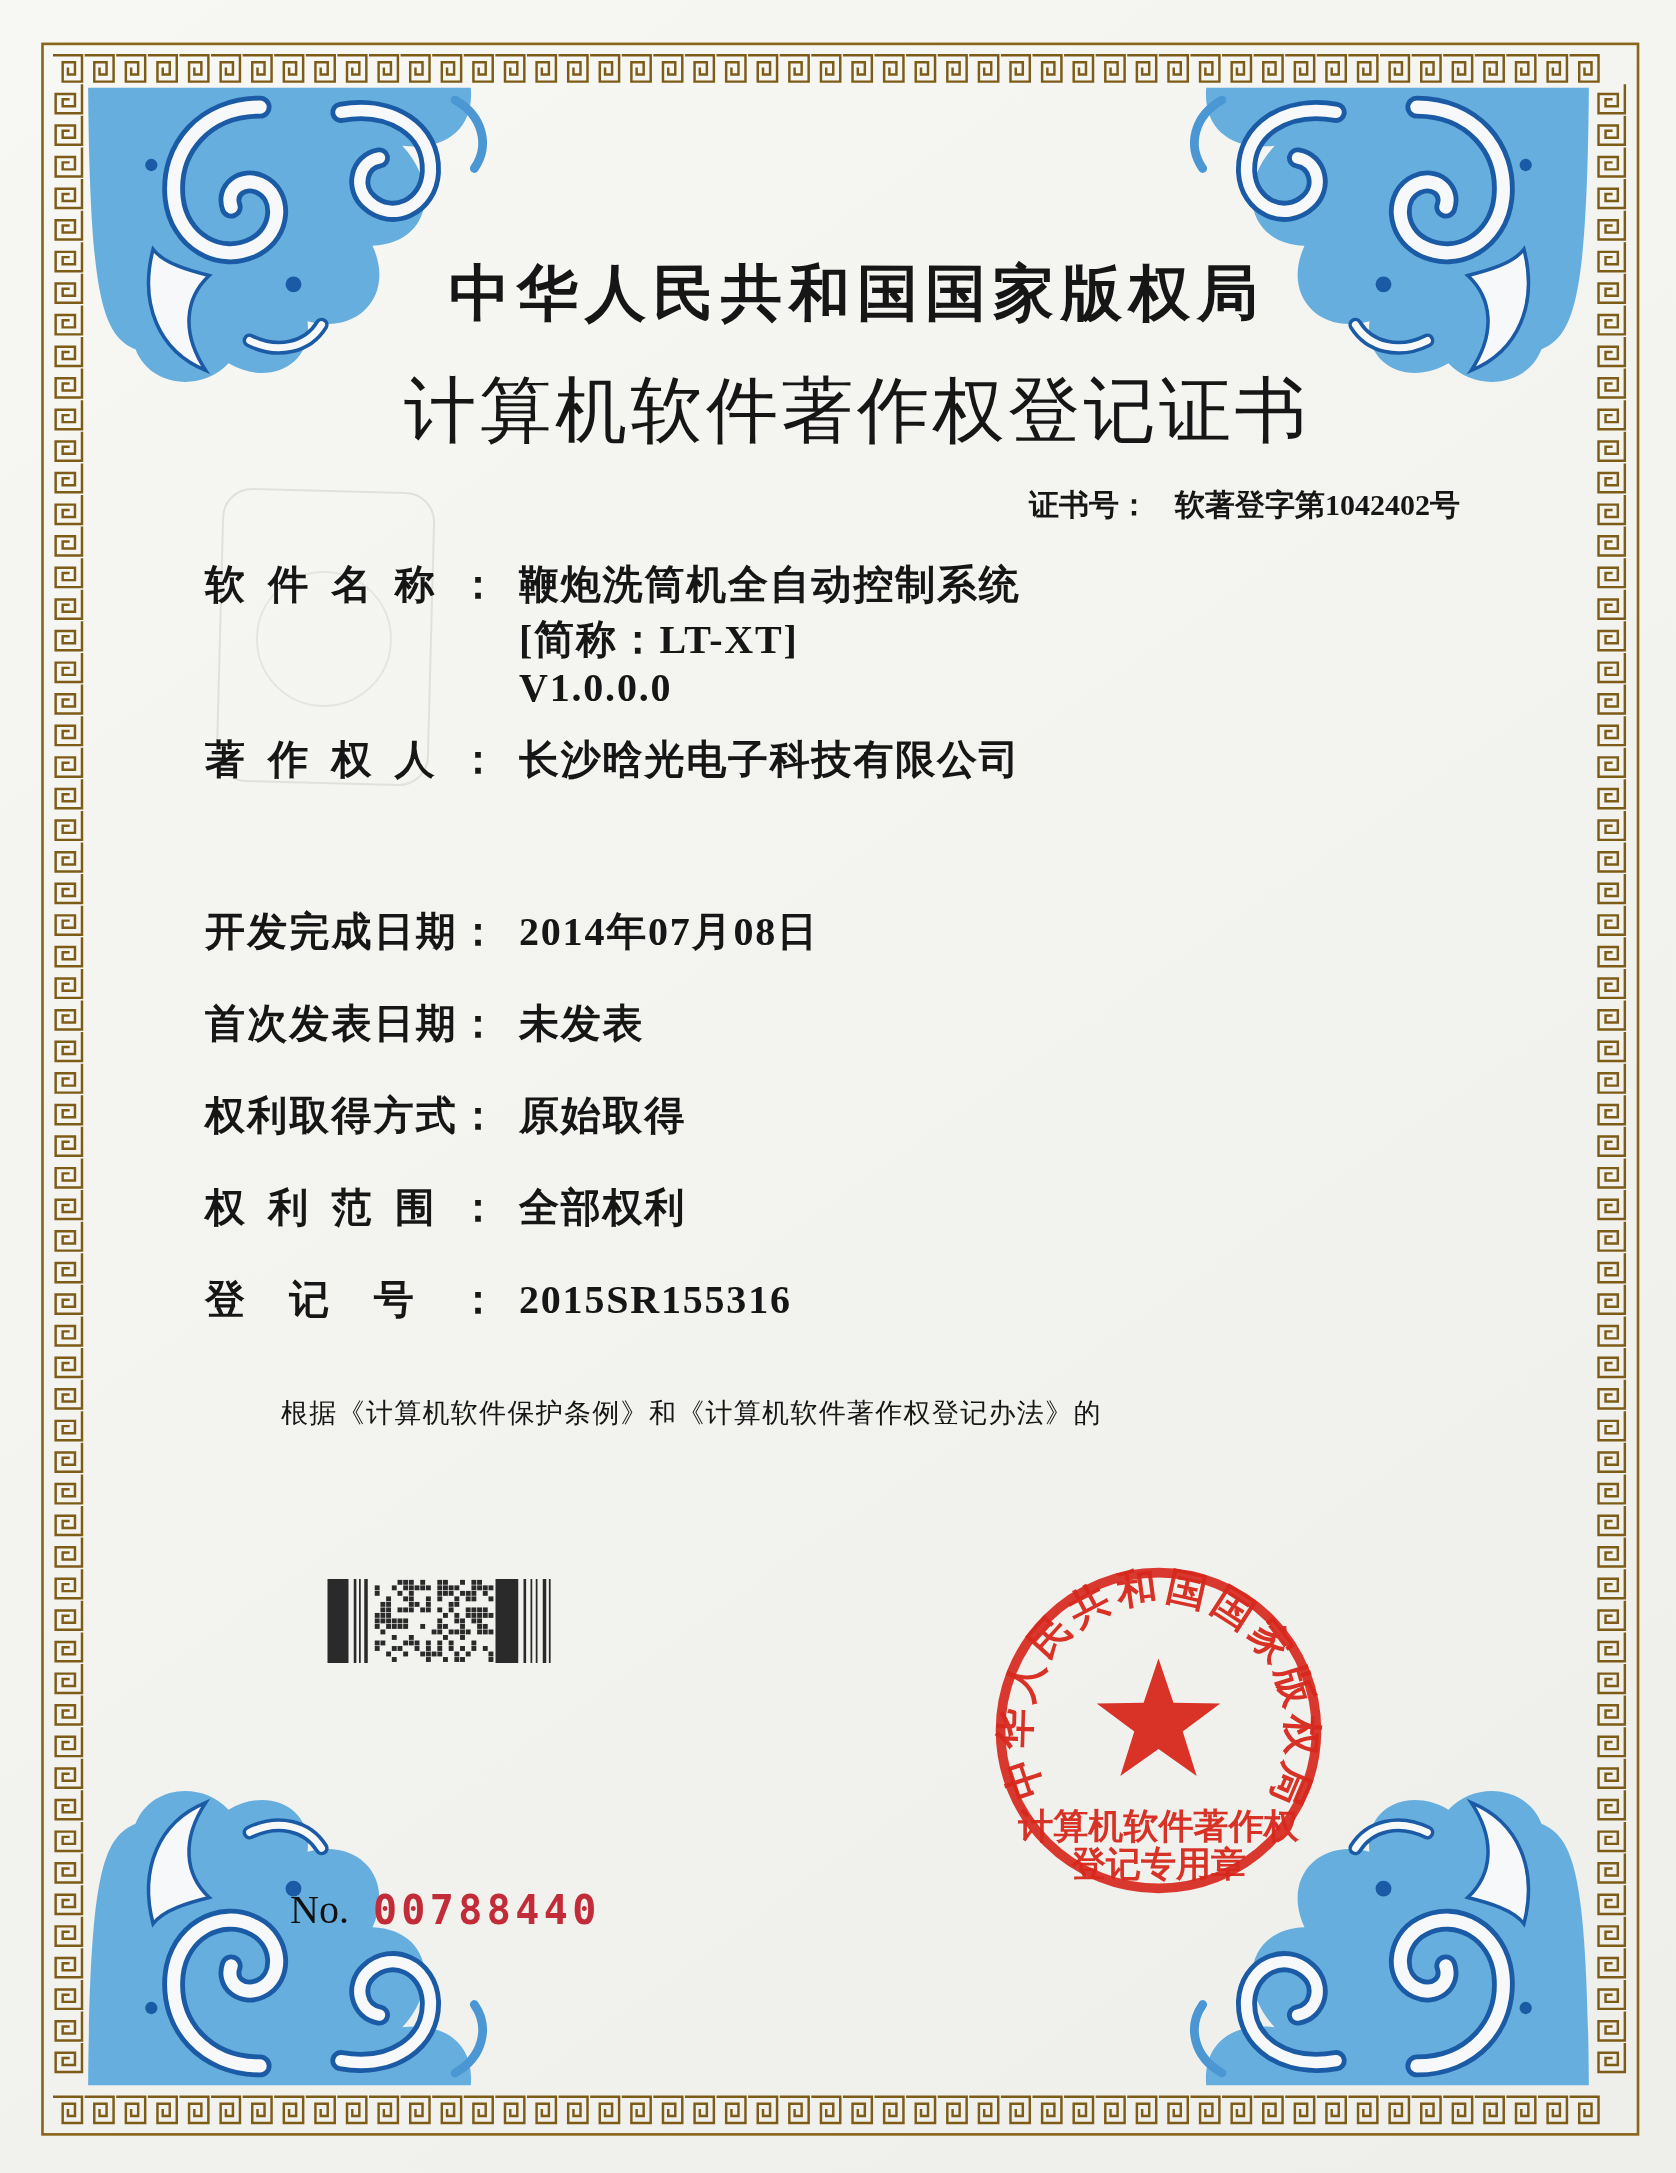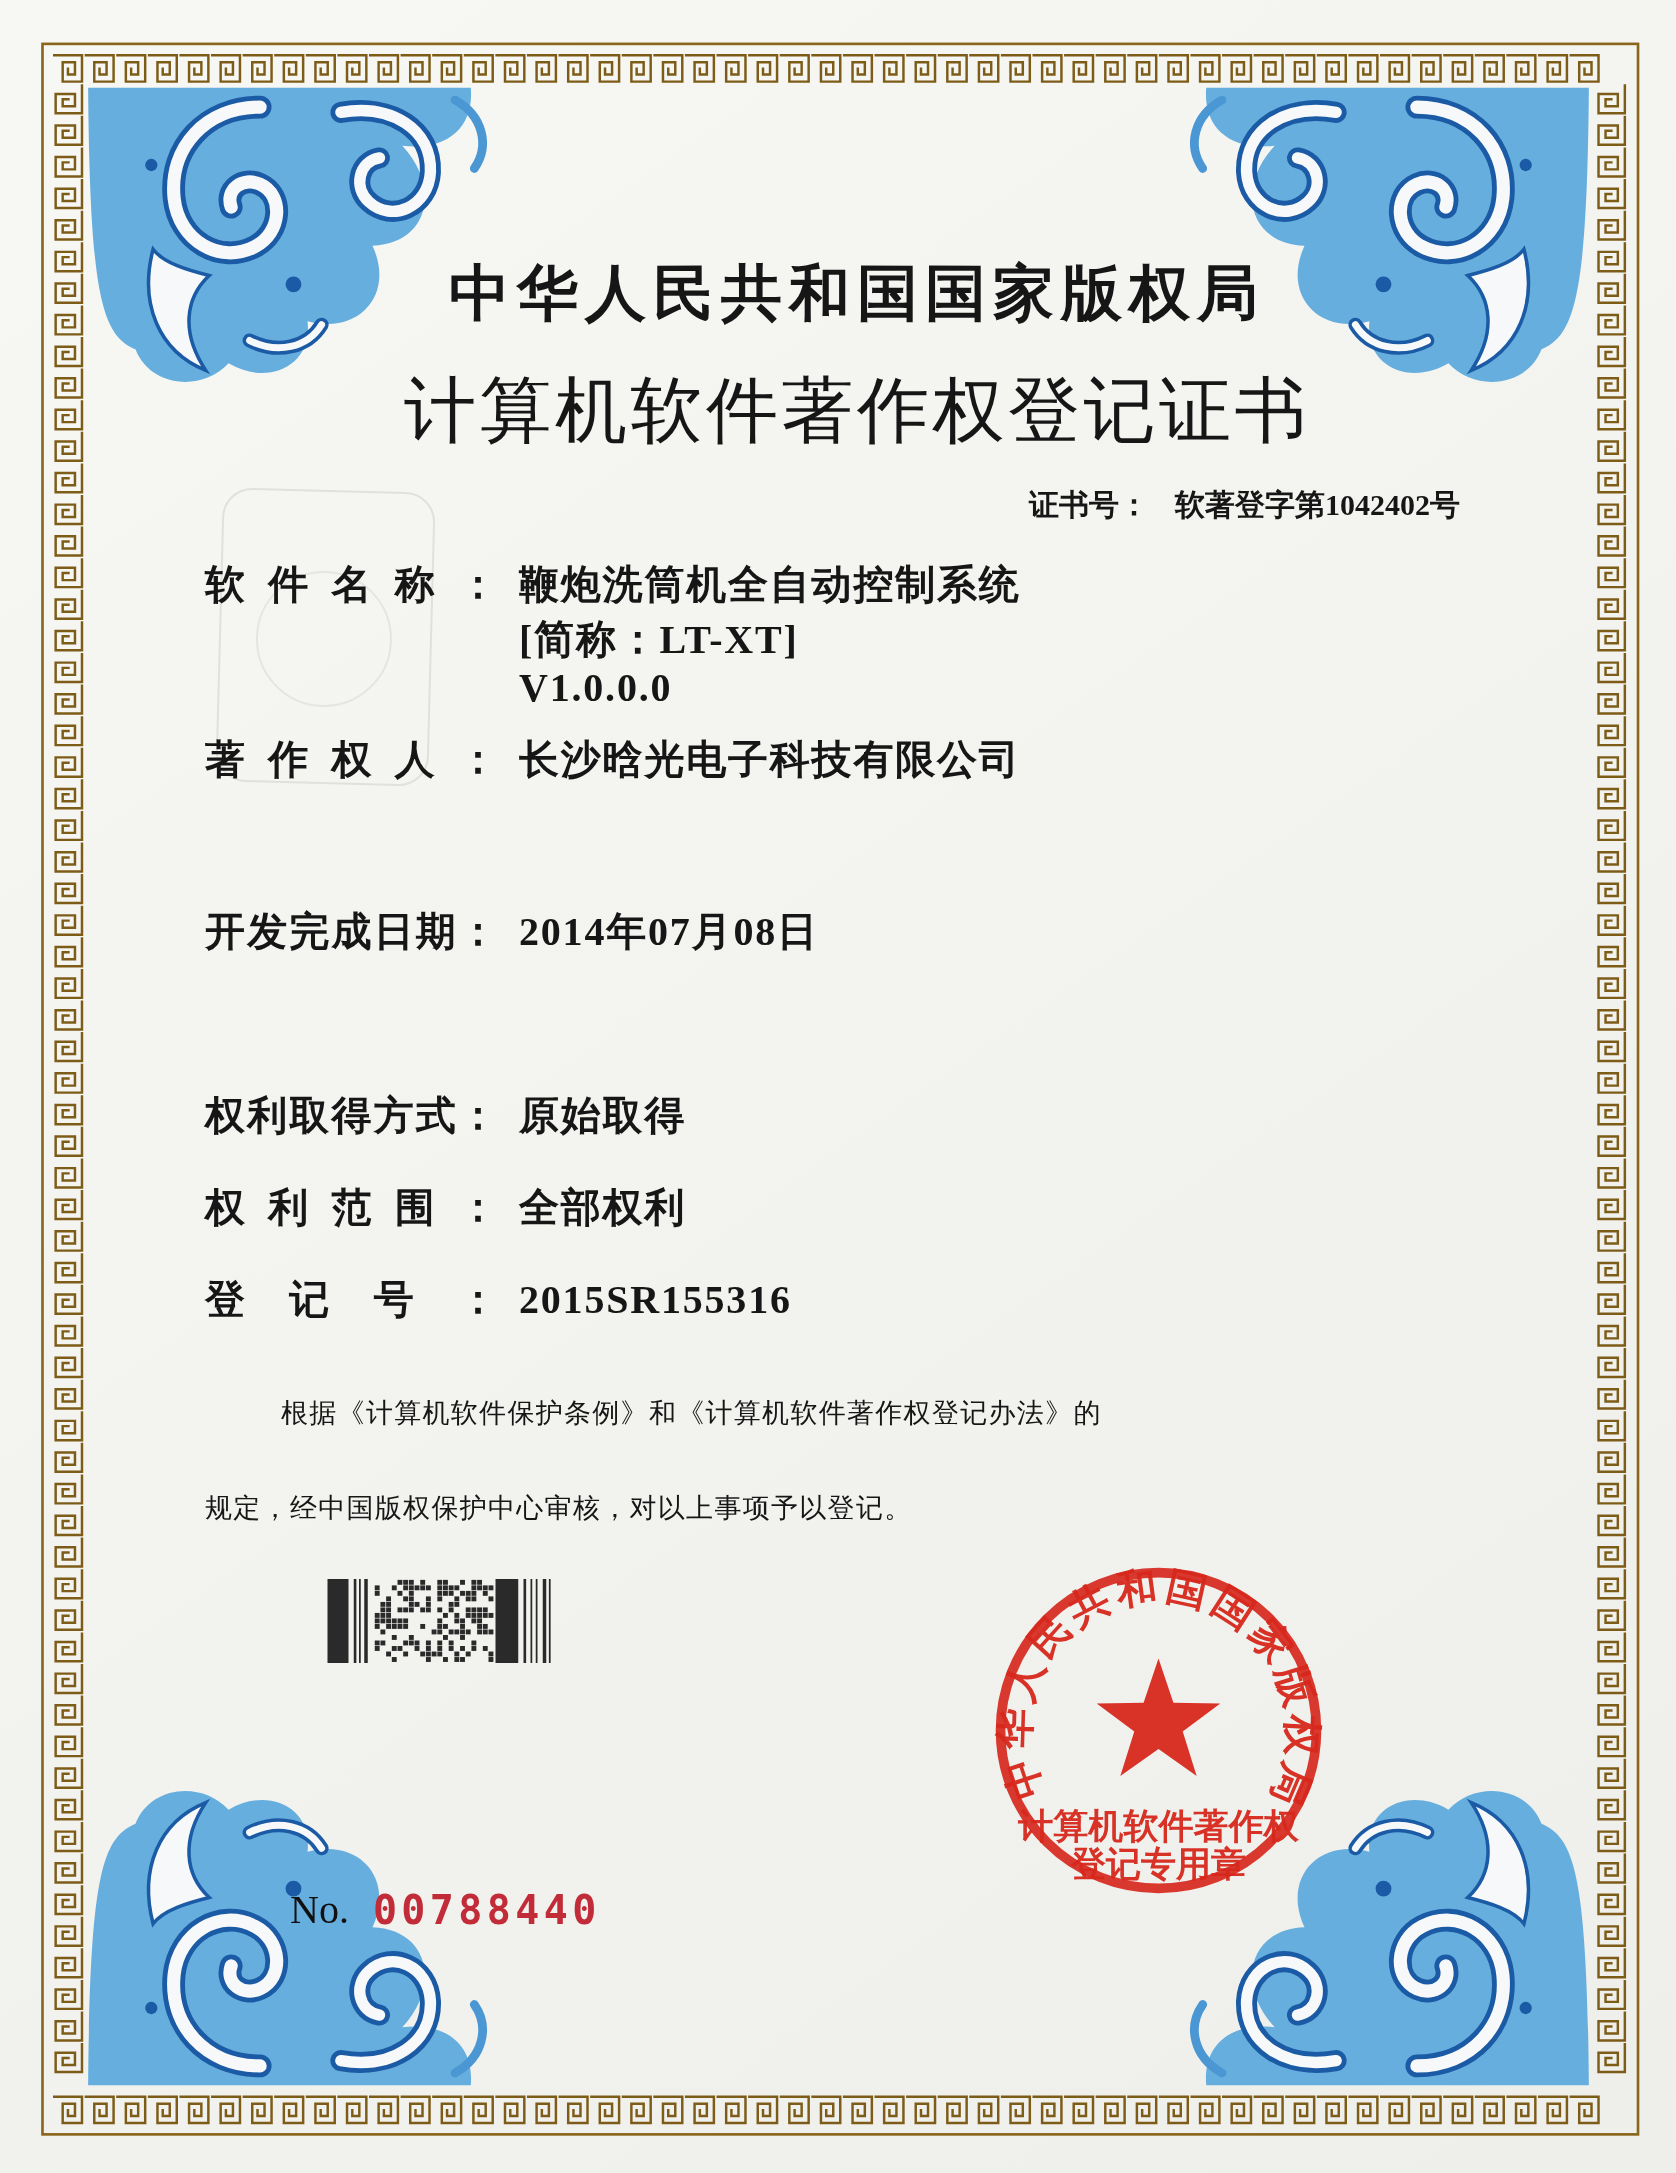--- a/index.html
+++ b/index.html
@@ -318,35 +318,38 @@
 
   <div class="abs frow" style="top:737px">
     <span class="flabel">著作权人：</span>
     <span class="fvalue">长沙晗光电子科技有限公司</span>
   </div>
 
   <div class="abs frow" style="top:909px">
     <span class="flabel">开发完成日期：</span>
     <span class="fvalue">2014年07月08日</span>
   </div>
+  <div class="abs frow" style="top:1001px">
+    <span class="flabel">首次发表日期：</span>
+    <span class="fvalue">未发表</span>
+  </div>
   <div class="abs frow" style="top:1093px">
     <span class="flabel">权利取得方式：</span>
     <span class="fvalue">原始取得</span>
   </div>
   <div class="abs frow" style="top:1185px">
     <span class="flabel">权利范围：</span>
     <span class="fvalue">全部权利</span>
   </div>
   <div class="abs frow" style="top:1277px">
     <span class="flabel">登记号：</span>
     <span class="fvalue">2015SR155316</span>
   </div>
 
   <div class="abs para" style="left:281px;top:1397px">根据《计算机软件保护条例》和《计算机软件著作权登记办法》的</div>
-  <div class="abs para" style="left:205px;top:1492px">规定，经中国版权保护中心审核，对以上事项予以登记。</div>
 
   <svg id="barcode" class="abs" style="left:327px;top:1579px" width="232" height="84" viewBox="0 0 264 96">
       <rect x="0" y="0" width="24" height="96" fill="#2a2a2a"></rect>
       <rect x="30" y="0" width="3" height="96" fill="#2a2a2a"></rect>
       <rect x="36" y="0" width="2" height="96" fill="#2a2a2a"></rect>
       <rect x="42" y="0" width="4" height="96" fill="#2a2a2a"></rect>
       <rect x="54" y="7.3" width="5.6" height="5.6" fill="#2a2a2a"></rect>
       <rect x="54" y="13.6" width="5.6" height="5.6" fill="#2a2a2a"></rect>
       <rect x="54" y="38.8" width="5.6" height="5.6" fill="#2a2a2a"></rect>
       <rect x="54" y="45.1" width="5.6" height="5.6" fill="#2a2a2a"></rect>

